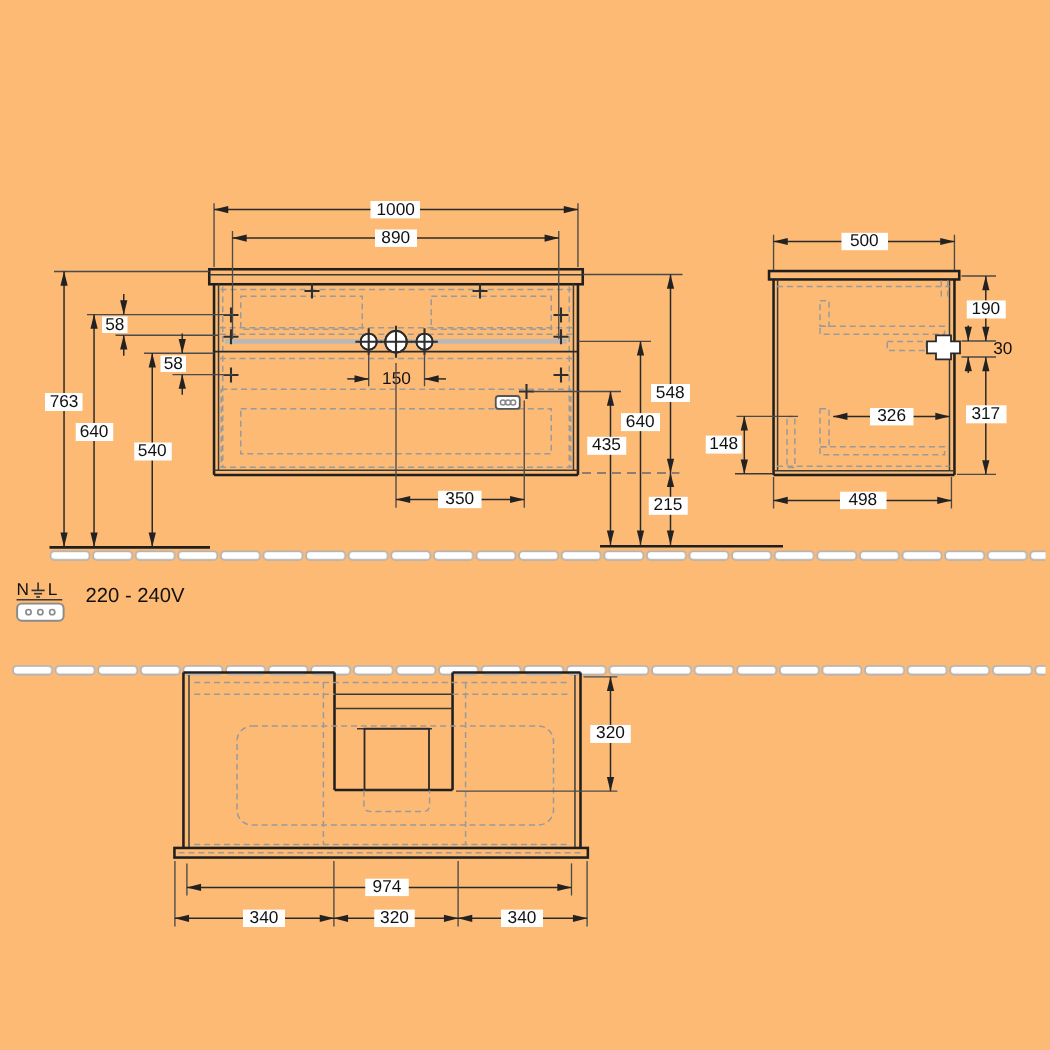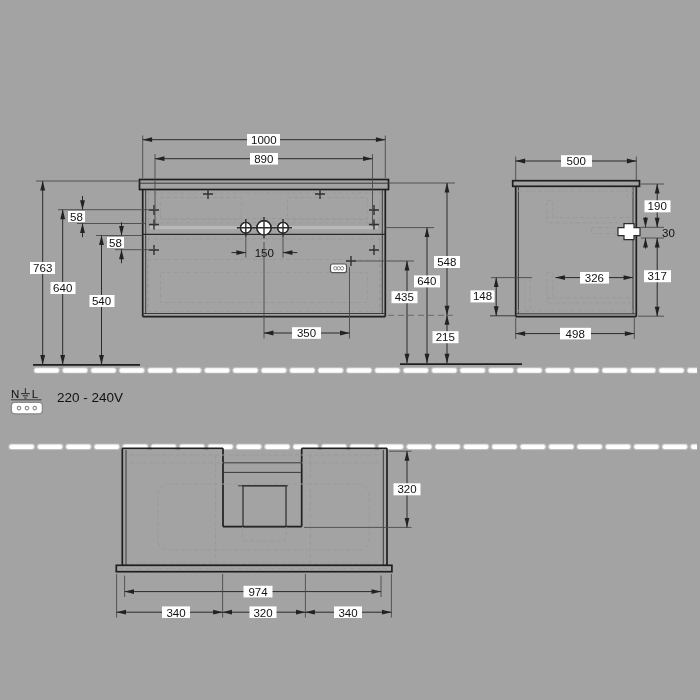--- a/index.html
+++ b/index.html
@@ -1,16 +1,16 @@
 <!DOCTYPE html>
 <html><head>
 <meta charset="utf-8">
 <style>
   html,body{margin:0;padding:0;background:#fff;}
-  .stage{position:relative;width:700px;height:700px;background:#a3a3a3;overflow:hidden;
+  .stage{position:relative;width:700px;height:700px;background:#fdba74;overflow:hidden;
          font-family:"Liberation Sans",sans-serif;}
   svg{display:block;}
   .s1 {stroke:#3a3a3a;stroke-width:1;fill:none;}
   .s12{stroke:#2a2a2a;stroke-width:1.2;fill:none;}
   .s15{stroke:#1f1f1f;stroke-width:1.7;fill:none;}
   .ext{stroke:#4a4a4a;stroke-width:0.9;fill:none;}
   .dim{stroke:#2a2a2a;stroke-width:1;fill:none;}
   .d  {stroke:#9a9a9a;stroke-width:1;fill:none;stroke-dasharray:4 2.6;}
   .d2 {stroke:#6a6a6a;stroke-width:1;fill:none;stroke-dasharray:6 4;}
   .thick{stroke:#b8b8b8;stroke-width:3.2;fill:none;}

